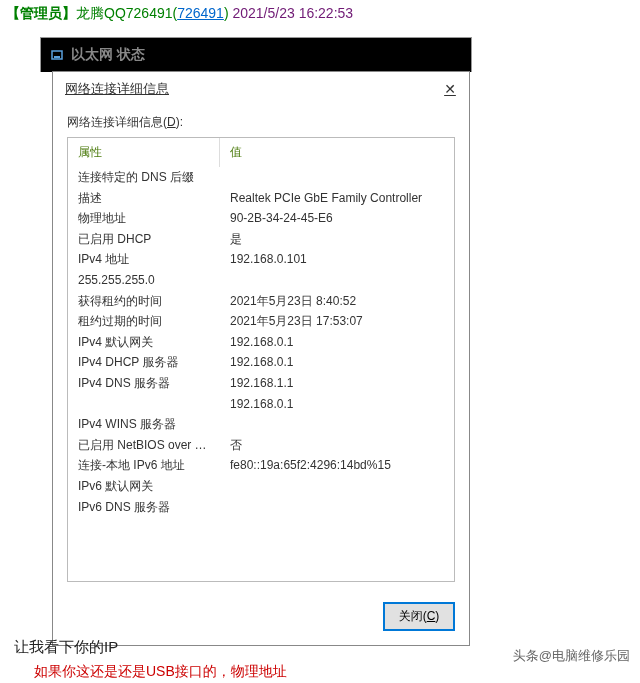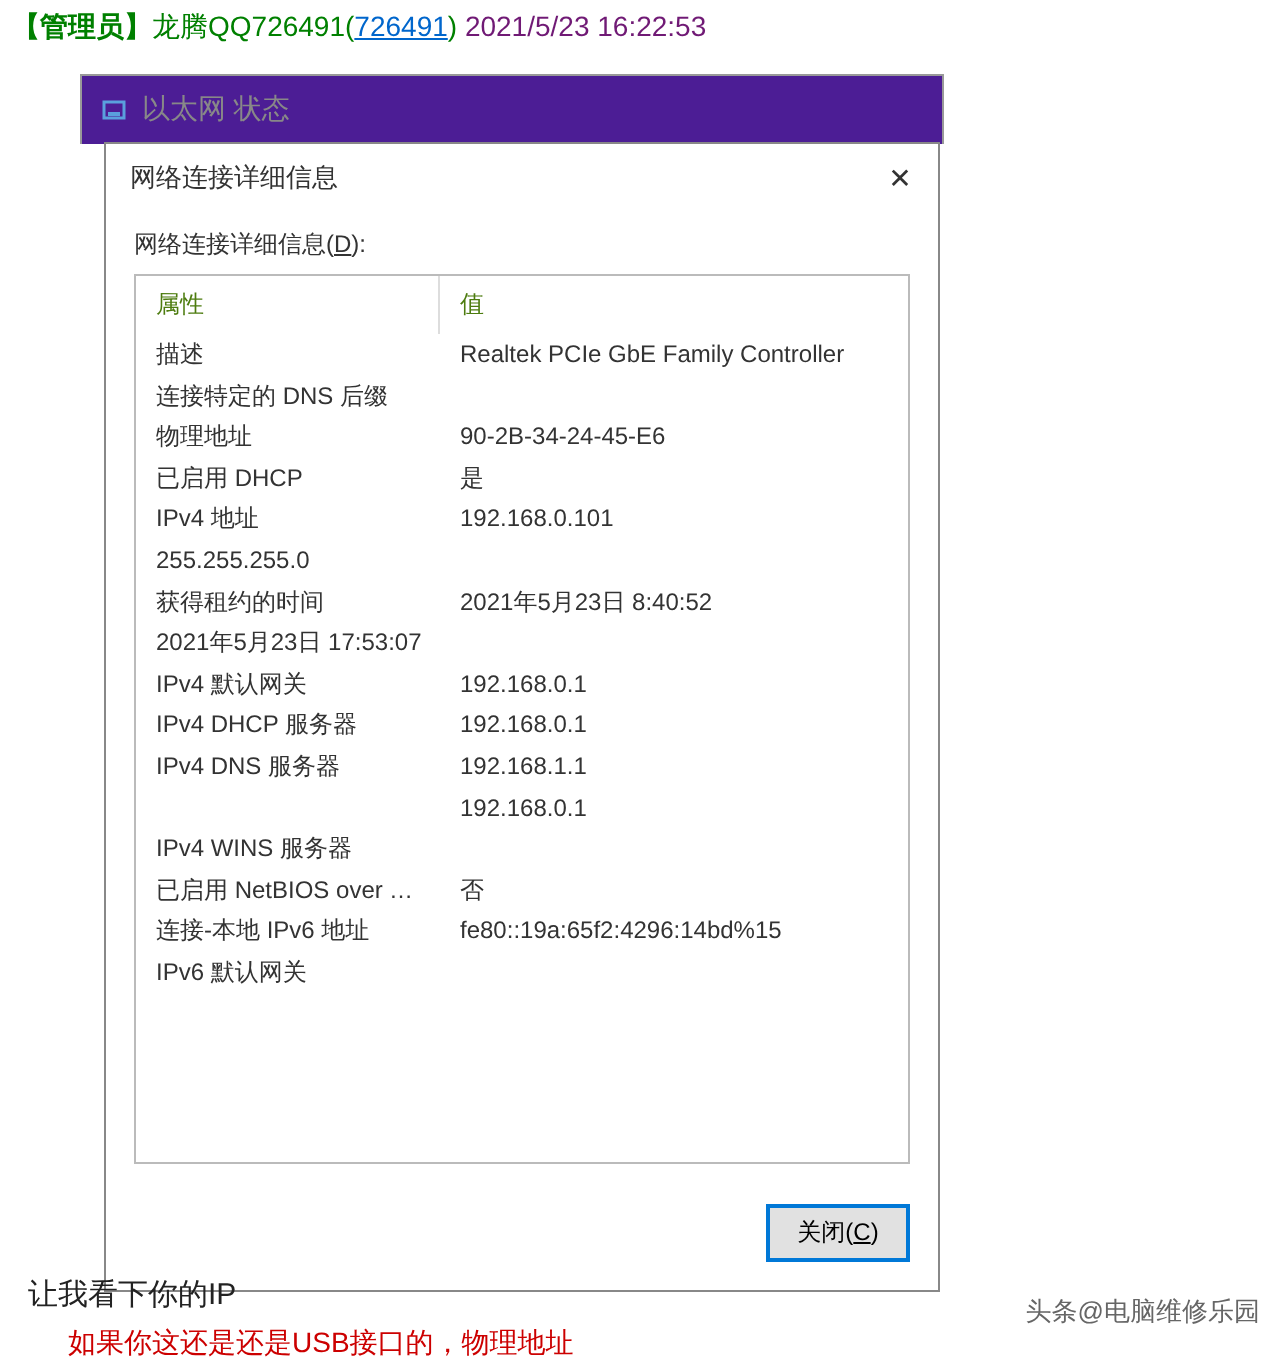--- a/index.html
+++ b/index.html
@@ -22,21 +22,22 @@
     .chat-header .ts { color: #701a75; }
 
     .outer-dialog {
       position: absolute;
       left: 40px;
       top: 37px;
       width: 432px;
       height: 35px;
       border: 1px solid #999;
       border-bottom: none;
-      background: #4c1d95;
+      background: #000000;
+      font-weight: bold;
     }
     .outer-titlebar {
       display: flex;
       align-items: center;
       height: 34px;
       padding: 0 8px;
       gap: 6px;
       color: #888;
       font-size: 14px;
     }
@@ -53,20 +54,21 @@
       display: flex;
       flex-direction: column;
     }
     .inner-titlebar {
       display: flex;
       align-items: center;
       justify-content: space-between;
       padding: 8px 10px 8px 12px;
       font-size: 13px;
       color: #333;
+      text-decoration: underline;
     }
     .close-x {
       width: 18px;
       height: 18px;
       display: flex;
       align-items: center;
       justify-content: center;
       cursor: pointer;
     }
     .close-x::before {
@@ -194,47 +196,48 @@
     <div class="group-label">
       <span>网络连接详细信息(</span><span class="ul">D</span><span>):</span>
     </div>
     <div class="props-box">
       <div class="props-header">
         <div>属性</div>
         <div>值</div>
       </div>
       <div id="rows-container">
           <div class="props-row">
+            <div class="pname">连接特定的 DNS 后缀</div>
+            <div class="pval"></div>
+          </div>
+          <div class="props-row">
             <div class="pname">描述</div>
             <div class="pval">Realtek PCIe GbE Family Controller</div>
           </div>
           <div class="props-row">
-            <div class="pname">连接特定的 DNS 后缀</div>
-            <div class="pval"></div>
-          </div>
-          <div class="props-row">
             <div class="pname">物理地址</div>
             <div class="pval">90-2B-34-24-45-E6</div>
           </div>
           <div class="props-row">
             <div class="pname">已启用 DHCP</div>
             <div class="pval">是</div>
           </div>
           <div class="props-row">
             <div class="pname">IPv4 地址</div>
             <div class="pval">192.168.0.101</div>
           </div>
           <div class="props-row">
             <div class="pval">255.255.255.0</div>
           </div>
           <div class="props-row">
             <div class="pname">获得租约的时间</div>
             <div class="pval">2021年5月23日 8:40:52</div>
           </div>
           <div class="props-row">
+            <div class="pname">租约过期的时间</div>
             <div class="pval">2021年5月23日 17:53:07</div>
           </div>
           <div class="props-row">
             <div class="pname">IPv4 默认网关</div>
             <div class="pval">192.168.0.1</div>
           </div>
           <div class="props-row">
             <div class="pname">IPv4 DHCP 服务器</div>
             <div class="pval">192.168.0.1</div>
           </div>
@@ -253,20 +256,24 @@
           <div class="props-row">
             <div class="pname">已启用 NetBIOS over Tc...</div>
             <div class="pval">否</div>
           </div>
           <div class="props-row">
             <div class="pname">连接-本地 IPv6 地址</div>
             <div class="pval">fe80::19a:65f2:4296:14bd%15</div>
           </div>
           <div class="props-row">
             <div class="pname">IPv6 默认网关</div>
+            <div class="pval"></div>
+          </div>
+          <div class="props-row">
+            <div class="pname">IPv6 DNS 服务器</div>
             <div class="pval"></div>
           </div>
         </div>
     </div>
   </div>
 
   <div class="button-row">
     <button class="win-button">
       <span>关闭(</span><span class="ul">C</span><span>)</span>
     </button>

